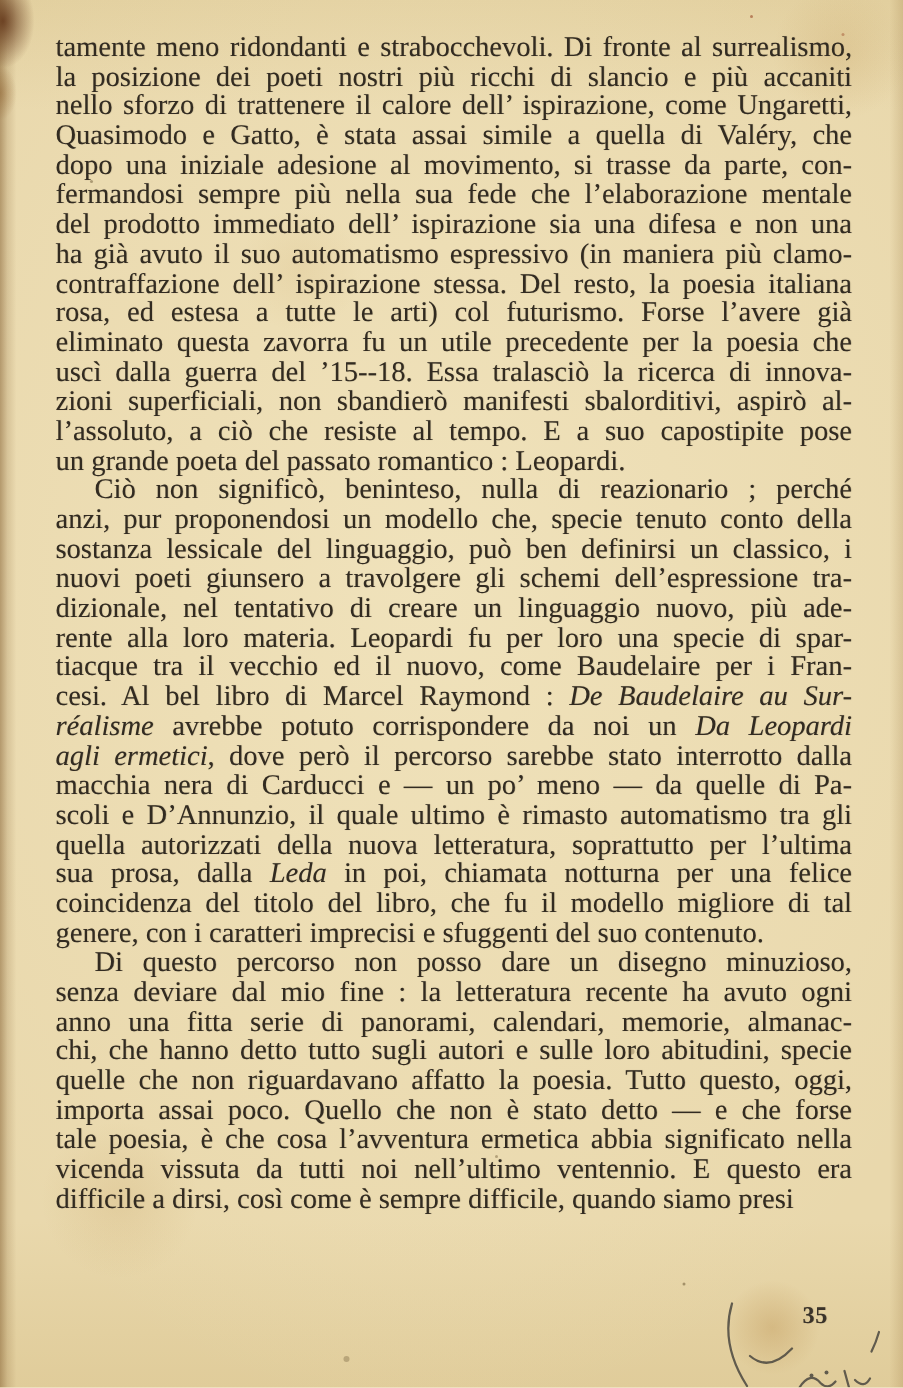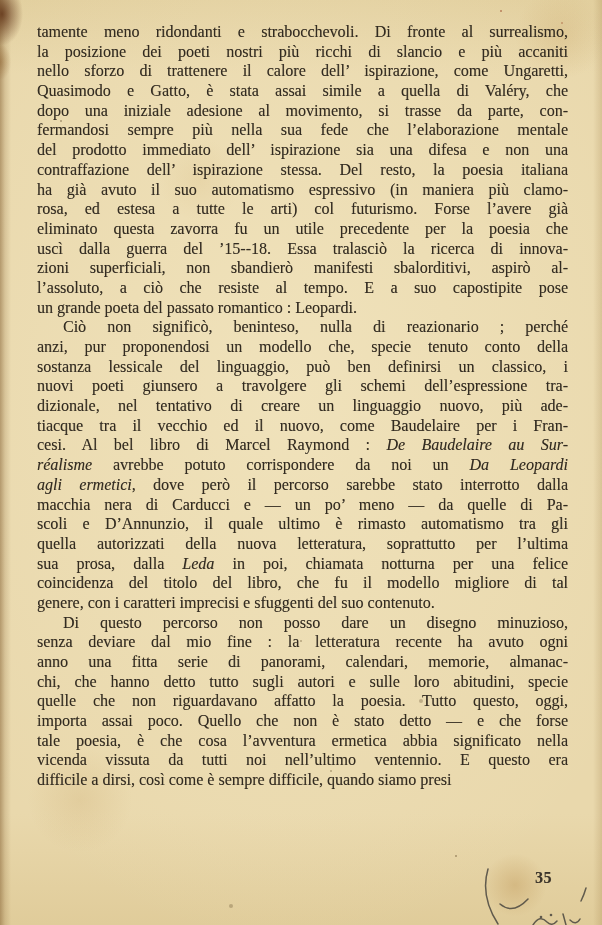--- a/index.html
+++ b/index.html
@@ -15,21 +15,21 @@
       linear-gradient(270deg, rgba(150,115,60,0.22) 0px, rgba(150,115,60,0) 9px),
       radial-gradient(circle 42px at 515px 885px, rgba(175,125,55,0.28), rgba(175,125,55,0) 75%),
       radial-gradient(circle 60px at 560px 35px, rgba(185,140,70,0.18), rgba(185,140,70,0) 75%),
       radial-gradient(circle 70px at 80px 800px, rgba(180,135,65,0.15), rgba(180,135,65,0) 75%),
       radial-gradient(circle 55px at 200px 180px, rgba(200,165,100,0.15), rgba(200,165,100,0) 75%),
       radial-gradient(ellipse 420px 560px at 48% 42%, rgba(248,238,205,0.45), rgba(248,238,205,0) 100%),
       linear-gradient(180deg, #e2cf9e 0%, #e9d8ac 8%, #e9d8ac 88%, #e0cc9a 100%);
   }
   .text-block {
     position:absolute; left:37px; top:22px; width:531px;
-    font-size:16px; line-height:19.7px;
+    font-size:19px; line-height:19.7px;
     text-shadow:0.3px 0.3px 0.5px rgba(50,40,25,0.35);
   }
   .para { margin:0; }
   .para.gap { }
   .line { text-align:justify; text-align-last:justify; height:19.7px; overflow:visible; }
   .line.last { text-align-last:left; }
   .line.indent { text-indent:26px; }
   .it { font-style:italic;font-family:Liberation Serif, serif; }
   .page-number {
     position:absolute; left:535px; top:869px;
@@ -60,35 +60,36 @@
 
   <div class="text-block">
       <div class="para">
         <div class="line"><span>tamente meno ridondanti e strabocchevoli. Di fronte al surrealismo,</span></div>
         <div class="line"><span>la posizione dei poeti nostri più ricchi di slancio e più accaniti</span></div>
         <div class="line"><span>nello sforzo di trattenere il calore dell’ ispirazione, come Ungaretti,</span></div>
         <div class="line"><span>Quasimodo e Gatto, è stata assai simile a quella di Valéry, che</span></div>
         <div class="line"><span>dopo una iniziale adesione al movimento, si trasse da parte, con-</span></div>
         <div class="line"><span>fermandosi sempre più nella sua fede che l’elaborazione mentale</span></div>
         <div class="line"><span>del prodotto immediato dell’ ispirazione sia una difesa e non una</span></div>
+        <div class="line"><span>ha già avuto il suo automatismo espressivo (in maniera più clamo-</span></div>
         <div class="line"><span>contraffazione dell’ ispirazione stessa. Del resto, la poesia italiana</span></div>
-        <div class="line"><span>ha già avuto il suo automatismo espressivo (in maniera più clamo-</span></div>
         <div class="line"><span>rosa, ed estesa a tutte le arti) col futurismo. Forse l’avere già</span></div>
         <div class="line"><span>eliminato questa zavorra fu un utile precedente per la poesia che</span></div>
         <div class="line"><span>uscì dalla guerra del ’15--18. Essa tralasciò la ricerca di innova-</span></div>
         <div class="line"><span>zioni superficiali, non sbandierò manifesti sbalorditivi, aspirò al-</span></div>
         <div class="line"><span>l’assoluto, a ciò che resiste al tempo. E a suo capostipite pose</span></div>
         <div class="line last"><span>un grande poeta del passato romantico : Leopardi.</span></div>
       </div>
       <div class="para gap">
         <div class="line indent"><span>Ciò non significò, beninteso, nulla di reazionario ; perché</span></div>
         <div class="line"><span>anzi, pur proponendosi un modello che, specie tenuto conto della</span></div>
         <div class="line"><span>sostanza lessicale del linguaggio, può ben definirsi un classico, i</span></div>
         <div class="line"><span>nuovi poeti giunsero a travolgere gli schemi dell’espressione tra-</span></div>
         <div class="line"><span>dizionale, nel tentativo di creare un linguaggio nuovo, più ade-</span></div>
+        <div class="line"><span>rente alla loro materia. Leopardi fu per loro una specie di spar-</span></div>
         <div class="line"><span>tiacque tra il vecchio ed il nuovo, come Baudelaire per i Fran-</span></div>
         <div class="line"><span>cesi. Al bel libro di Marcel Raymond : </span><span class="it">De Baudelaire au Sur-</span></div>
         <div class="line"><span class="it">réalisme</span><span> avrebbe potuto corrispondere da noi un </span><span class="it">Da Leopardi</span></div>
         <div class="line"><span class="it">agli ermetici</span><span>, dove però il percorso sarebbe stato interrotto dalla</span></div>
         <div class="line"><span>macchia nera di Carducci e — un po’ meno — da quelle di Pa-</span></div>
         <div class="line"><span>scoli e D’Annunzio, il quale ultimo è rimasto automatismo tra gli</span></div>
         <div class="line"><span>quella autorizzati della nuova letteratura, soprattutto per l’ultima</span></div>
         <div class="line"><span>sua prosa, dalla </span><span class="it">Leda</span><span> in poi, chiamata notturna per una felice</span></div>
         <div class="line"><span>coincidenza del titolo del libro, che fu il modello migliore di tal</span></div>
         <div class="line last"><span>genere, con i caratteri imprecisi e sfuggenti del suo contenuto.</span></div>

